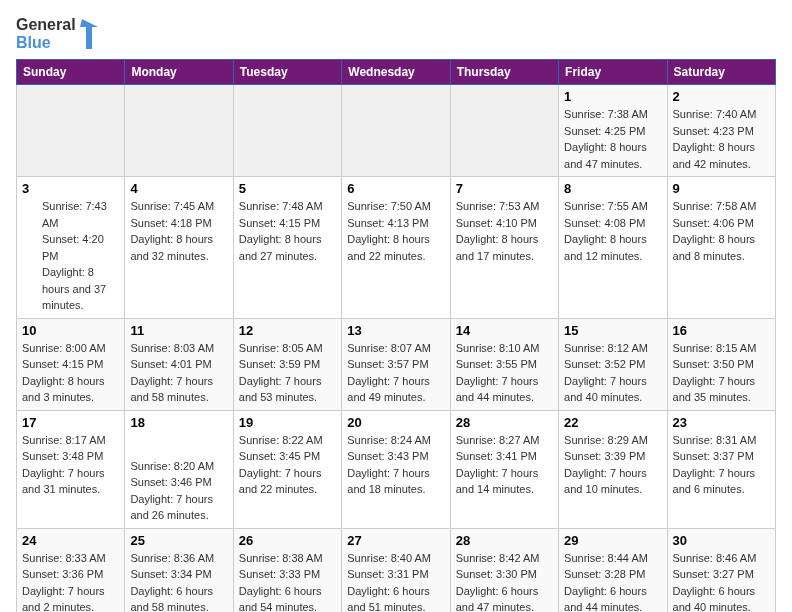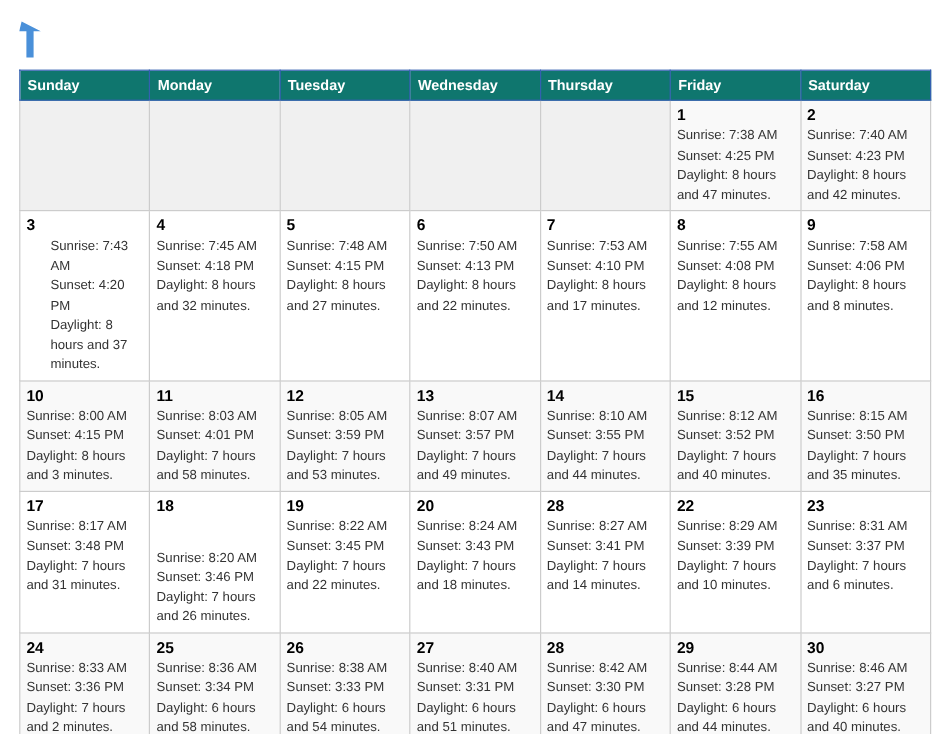--- a/index.html
+++ b/index.html
@@ -32,21 +32,21 @@
     .subtitle {
       font-size: 16px;
       color: #555;
     }
     .calendar {
       width: 100%;
       border-collapse: collapse;
       font-size: 11px;
     }
     .calendar th {
-      background-color: #0f766e;
+      background-color: #701a75;
       color: #fff;
       text-align: left;
       padding: 5px 6px;
       font-size: 12px;
       border: 1px solid #3360b0;
     }
     .calendar td {
       border: 1px solid #ccc;
       vertical-align: top;
       padding: 4px 5px;
@@ -76,20 +76,24 @@
     }
     
     .row-odd td { background: #f9f9f9; }
     .row-even td { background: #fff; }
   </style>
 </head>
 <body>
 
 <div class="header-section">
   <div class="logo">
+      <div style="display: flex; flex-direction: column; line-height: 1.1;">
+        <span style="font-size: 16px; font-weight: bold; color: rgb(51, 51, 51);">General</span>
+        <span style="font-size: 16px; font-weight: bold; color: rgb(74, 144, 217);">Blue</span>
+      </div>
       <svg width="20" height="34" viewBox="0 0 20 34">
         <polygon points="2,2 18,10 12,10 12,32 6,32 6,10 0,10" fill="#4a90d9"></polygon>
       </svg>
     </div>
   <div class="title-block">
     <div class="month-title"></div>
     <div class="subtitle"></div>
   </div>
 </div>
 

